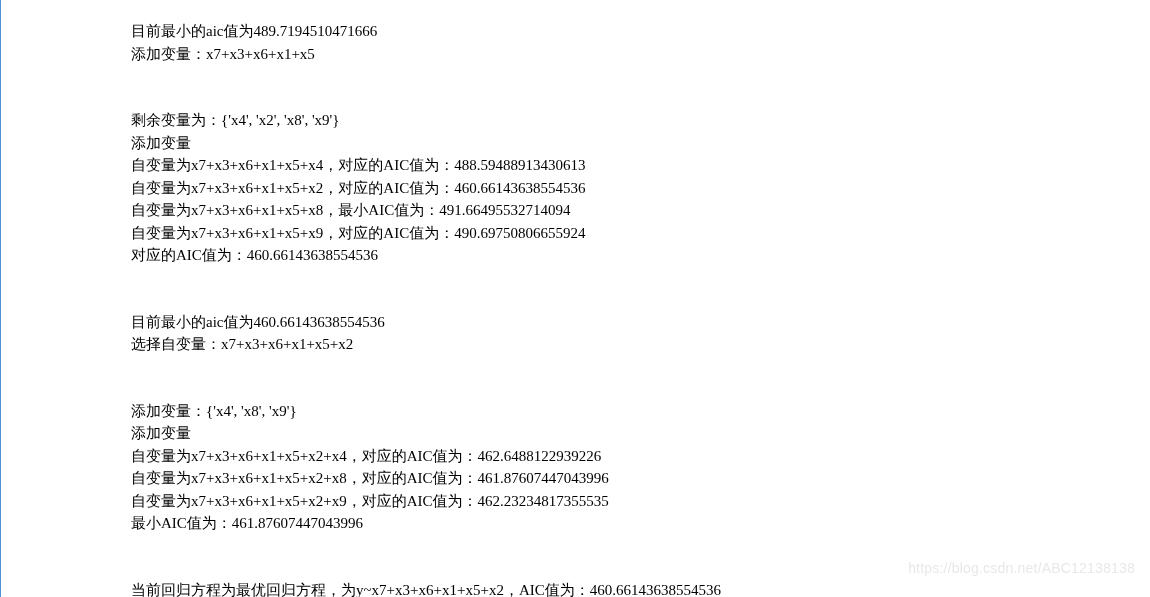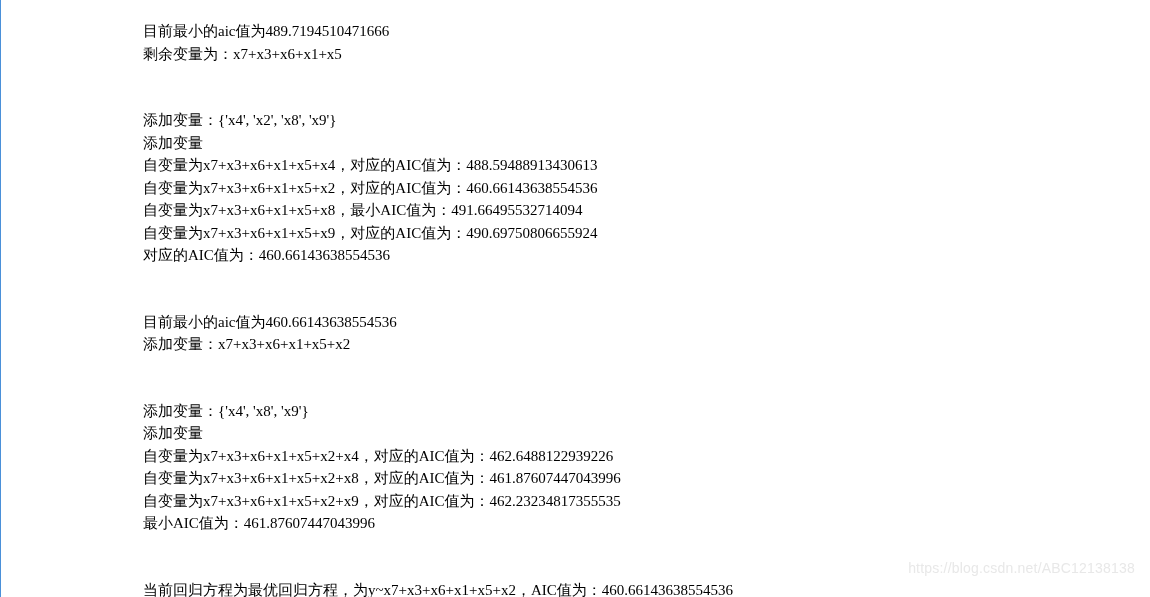--- a/index.html
+++ b/index.html
@@ -14,55 +14,54 @@
       background: #ffffff;
       color: #000000;
       width: 1150px;
       height: 597px;
       padding: 20px 0 0 130px;
       position: relative;
       border-left: 1px solid #4a90d9;
     }
     .output-line {
       white-space: nowrap;
-      margin-left: 12px;
     }
     .spacer-large {
       height: 44px;
     }
     .watermark {
       position: absolute;
       right: 15px;
       bottom: 18px;
       font-family: Arial, sans-serif;
       font-size: 14px;
       color: #e8e8e8;
       letter-spacing: 0.2px;
     }
   </style>
 </head>
 <body>
 
 <div class="output-line">目前最小的aic值为489.7194510471666</div>
-<div class="output-line">剩余变量为：x7+x3+x6+x1+x5</div>
+<div class="output-line">添加变量：x7+x3+x6+x1+x5</div>
 
 <div class="spacer-large"></div>
 
-<div class="output-line">添加变量：{'x4', 'x2', 'x8', 'x9'}</div>
+<div class="output-line">剩余变量为：{'x4', 'x2', 'x8', 'x9'}</div>
 <div class="output-line">添加变量</div>
 <div class="output-line">自变量为x7+x3+x6+x1+x5+x4，对应的AIC值为：488.59488913430613</div>
 <div class="output-line">自变量为x7+x3+x6+x1+x5+x2，对应的AIC值为：460.66143638554536</div>
 <div class="output-line">自变量为x7+x3+x6+x1+x5+x8，最小AIC值为：491.66495532714094</div>
 <div class="output-line">自变量为x7+x3+x6+x1+x5+x9，对应的AIC值为：490.69750806655924</div>
 <div class="output-line">对应的AIC值为：460.66143638554536</div>
 
 <div class="spacer-large"></div>
 
 <div class="output-line">目前最小的aic值为460.66143638554536</div>
-<div class="output-line">添加变量：x7+x3+x6+x1+x5+x2</div>
+<div class="output-line">选择自变量：x7+x3+x6+x1+x5+x2</div>
 
 <div class="spacer-large"></div>
 
 <div class="output-line">添加变量：{'x4', 'x8', 'x9'}</div>
 <div class="output-line">添加变量</div>
 <div class="output-line">自变量为x7+x3+x6+x1+x5+x2+x4，对应的AIC值为：462.6488122939226</div>
 <div class="output-line">自变量为x7+x3+x6+x1+x5+x2+x8，对应的AIC值为：461.87607447043996</div>
 <div class="output-line">自变量为x7+x3+x6+x1+x5+x2+x9，对应的AIC值为：462.23234817355535</div>
 <div class="output-line">最小AIC值为：461.87607447043996</div>
 

